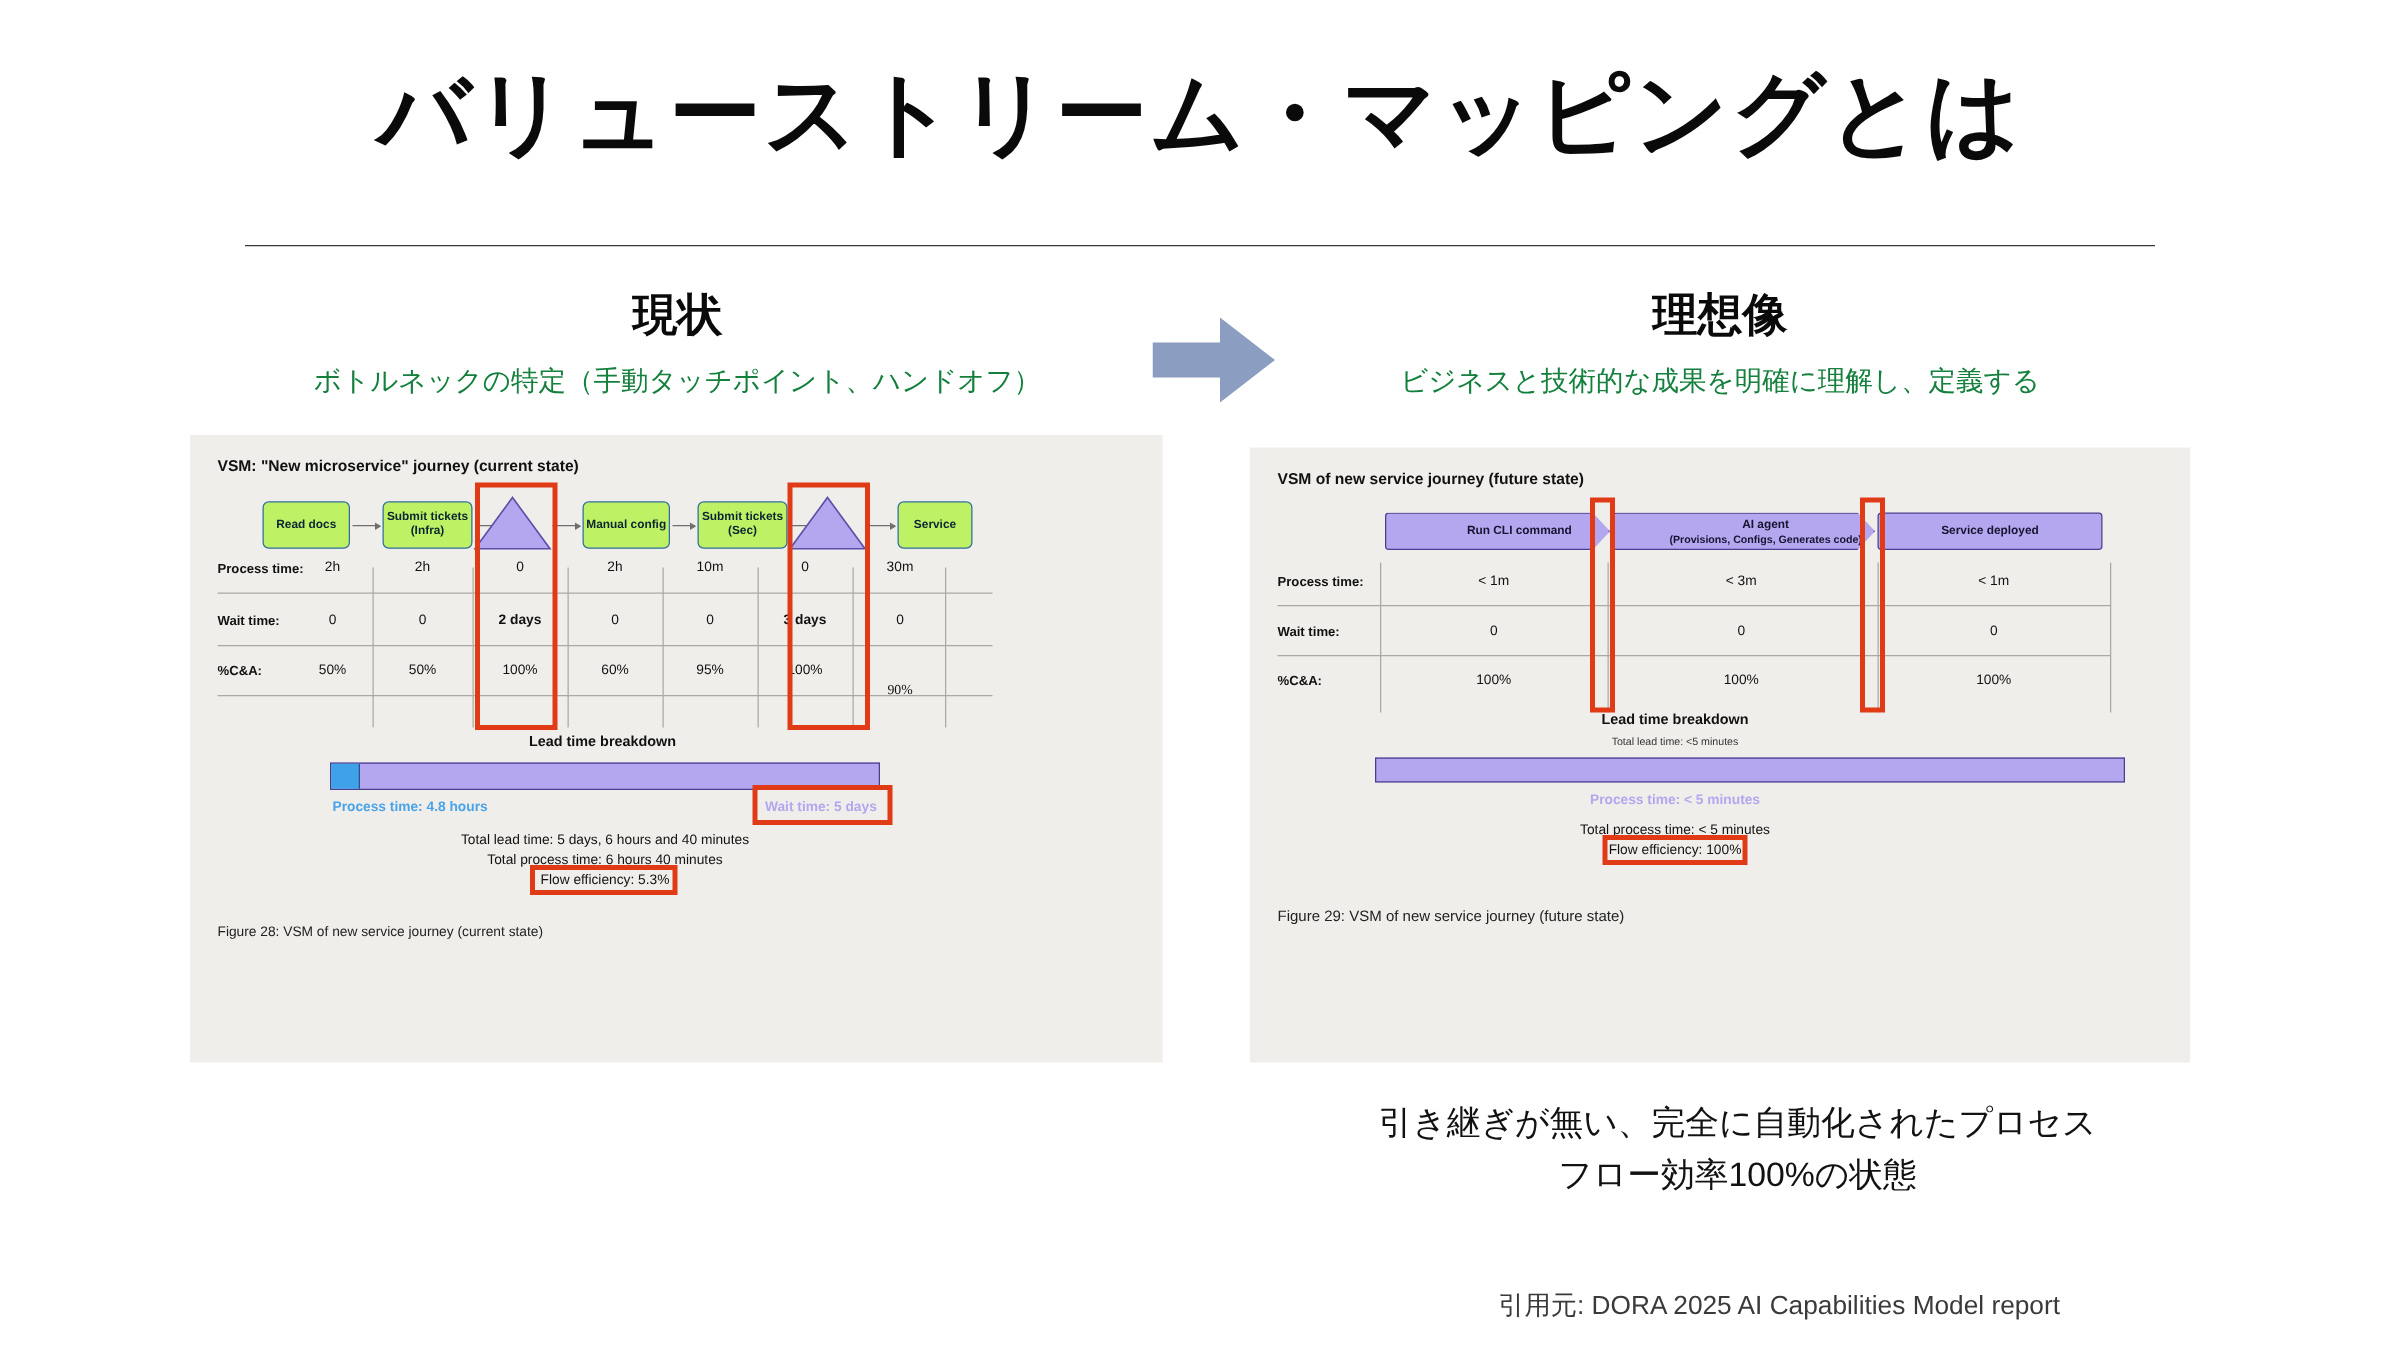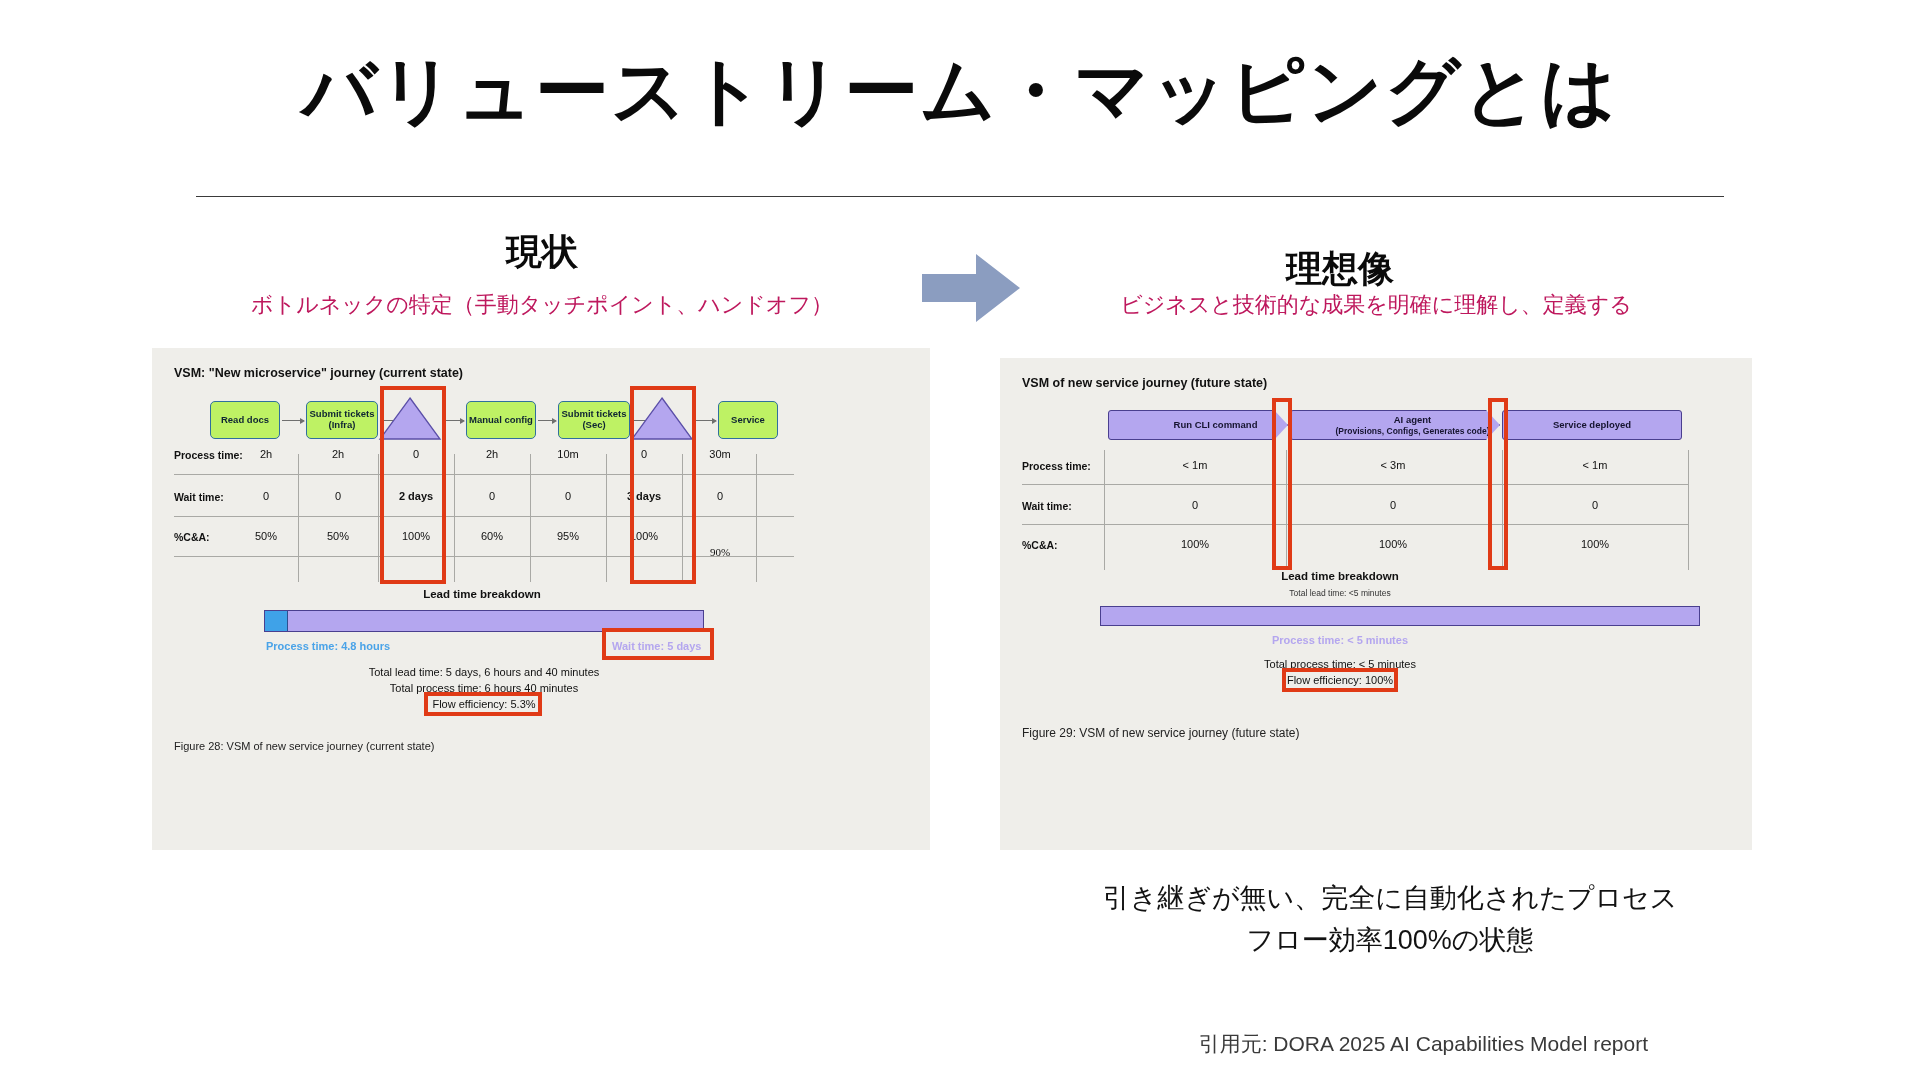--- a/index.html
+++ b/index.html
@@ -19,25 +19,25 @@
   .title-rule{
     position:absolute;left:196px;top:196px;width:1528px;height:1px;
     background:#3a3a3a;
   }
 
   
   .col-heading{
     position:absolute;text-align:center;font-size:36px;font-weight:bold;color:#0a0a0a;
   }
   .col-sub{
-    position:absolute;text-align:center;font-size:22px;color:#be185d;font-weight:400;
+    position:absolute;text-align:center;font-size:22px;color:#15803d;font-weight:400;
   }
   #heading-left{left:152px;top:228px;width:780px;}
   #sub-left{left:112px;top:290px;width:860px;}
-  #heading-right{left:964px;top:228px;width:752px;margin-top:17px;}
+  #heading-right{left:1000px;top:228px;width:752px;}
   #sub-right{left:960px;top:290px;width:832px;}
 
   
   .big-arrow{position:absolute;left:922px;top:252px;width:100px;height:72px;}
 
   
   .panel{
     position:absolute;background:#efeeea;overflow:hidden;
   }
   #panel-left{left:152px;top:348px;width:778px;height:502px;}

